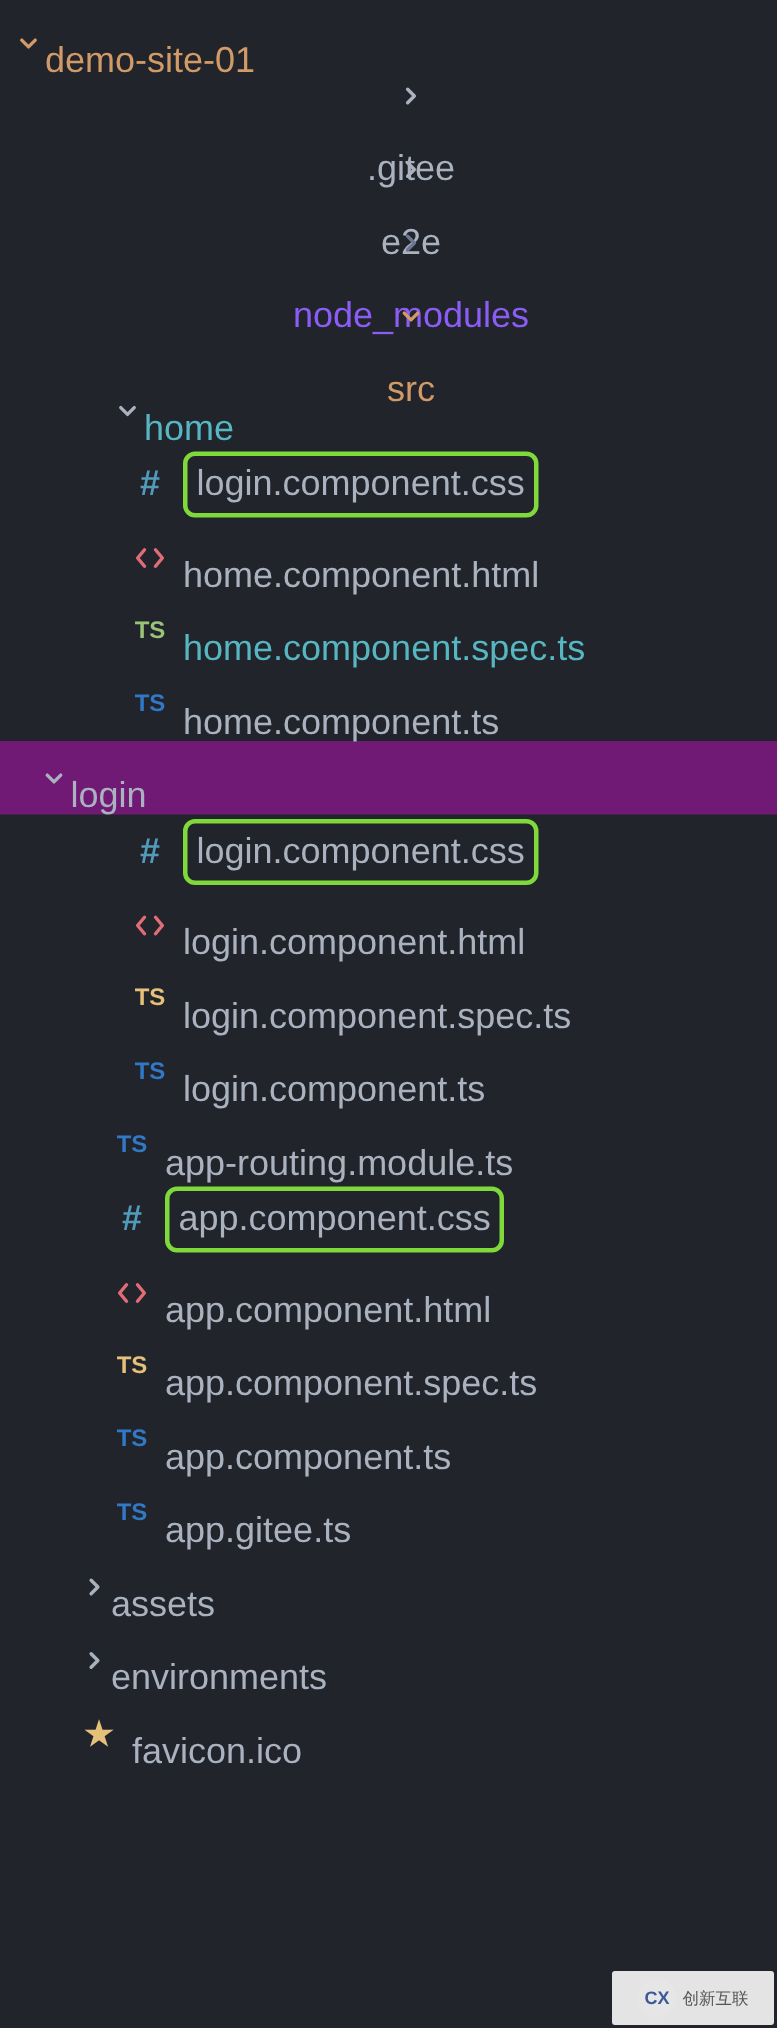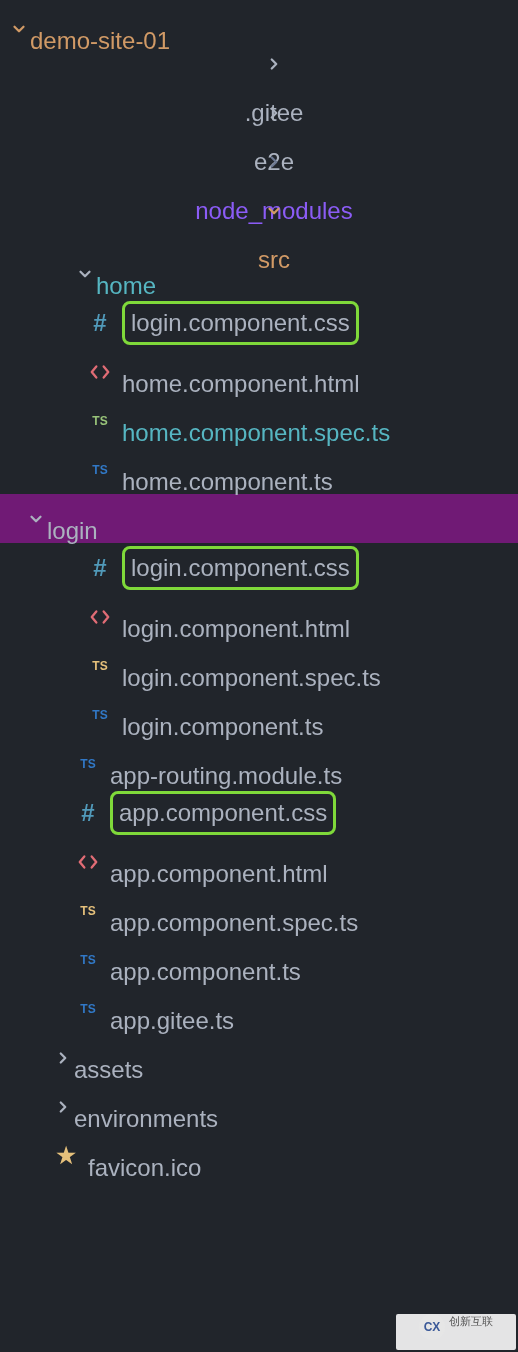--- a/index.html
+++ b/index.html
@@ -59,21 +59,21 @@
     .label {
       font-size: 24px;
       color: #abb2bf;
       margin-top: 24px;
     }
     .label.orange { color: #d19a66; }
     .label.teal { color: #56b6c2; }
     .label.purple { color: #8b5cf6; }
     .icon.hash { color: #519aba; font-size: 24px; }
     .icon.angle { color: #e06c75; }
-    .icon.ts { color: #3178c6; font-size: 12px; font-family: Arial, sans-serif; font-weight: 700; }
+    .icon.ts { color: #3178c6; font-size: 16px; font-family: Arial, sans-serif; font-weight: 700; }
     .icon.ts.green { color: #98c379; }
     .icon.ts.yellow { color: #e5c07b; }
     .icon.list { color: #abb2bf; }
     .icon.star { color: #e5c07b; font-size: 22px; }
     
     .highlight-box {
       border: 3px solid #7fd93a;
       border-radius: 8px;
       padding: 0 6px;
       display: inline-block;
@@ -83,25 +83,25 @@
     .indent-0 { padding-left: 8px; }
     .indent-1 { padding-left: 30px; flex-direction: column; }
     .indent-2 { padding-left: 52px; }
     .indent-3 { padding-left: 74px; }
     .indent-4 { padding-left: 86px; }
     
     .watermark {
       position: absolute;
       bottom: 2px;
       right: 2px;
-      width: 120px;
+      width: 108px;
       height: 36px;
       background: rgba(255,255,255,0.88);
       display: flex;
-      align-items: flex-start;
+      align-items: center;
       justify-content: center;
       font-size: 11px;
       color: #555;
       border-radius: 2px;
     }
     .watermark .logo {
       width: 26px;
       height: 26px;
       background: #e6e6e6;
       border-radius: 50%;

